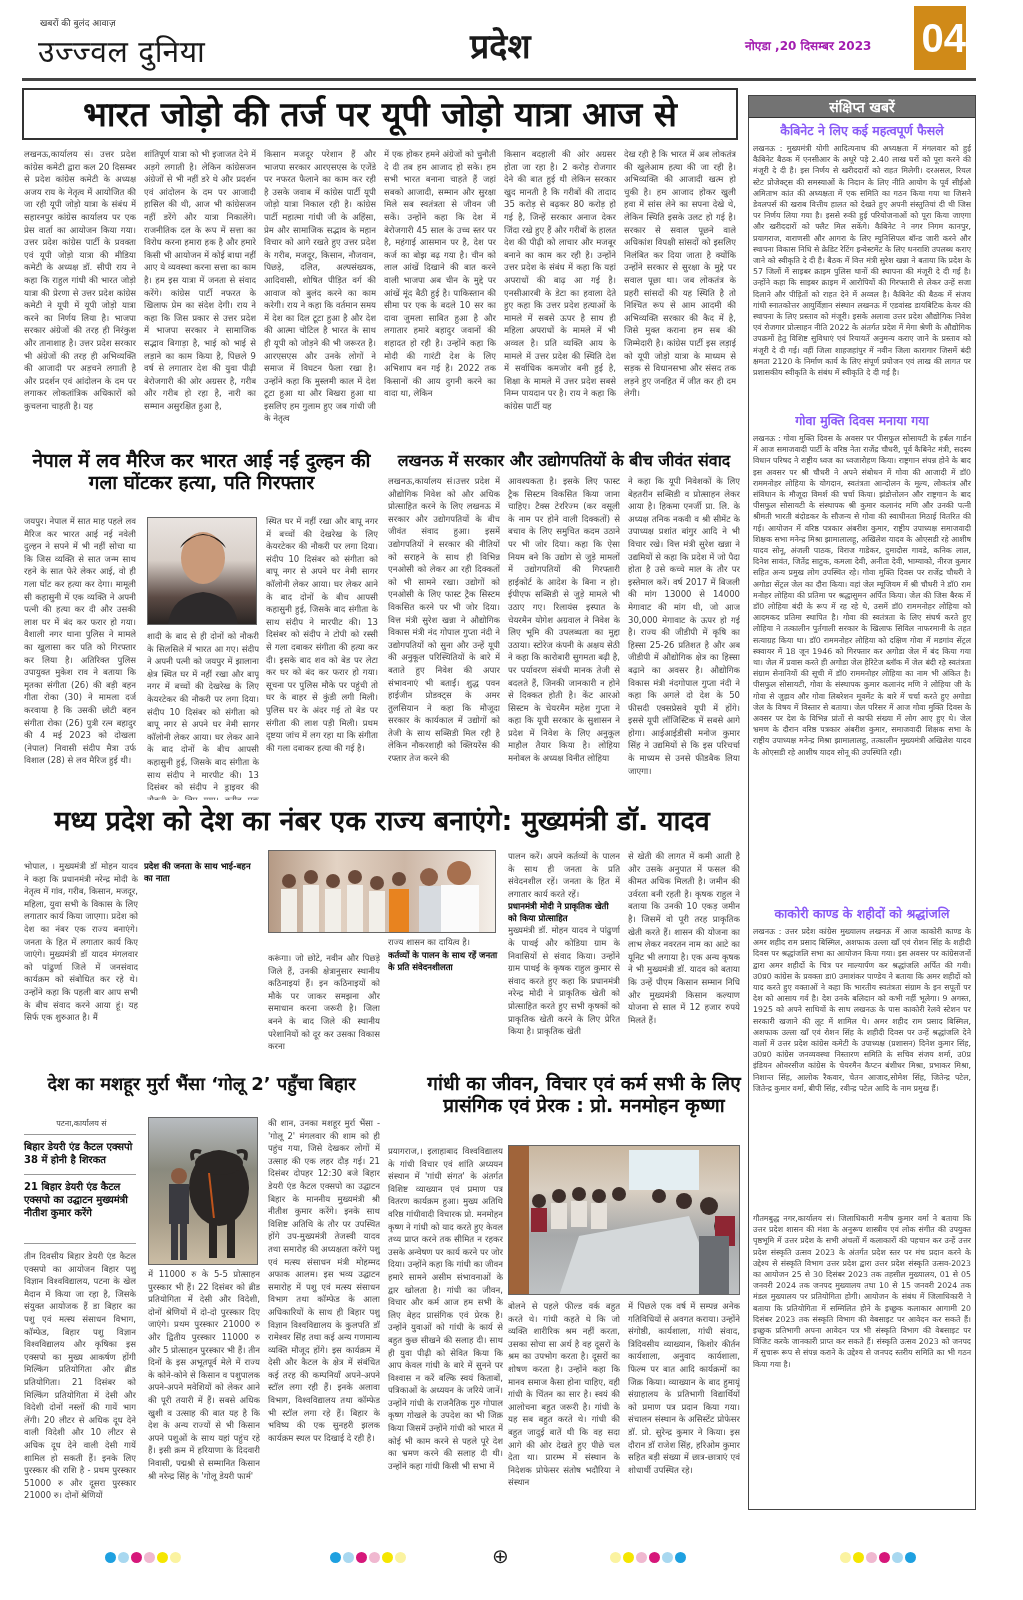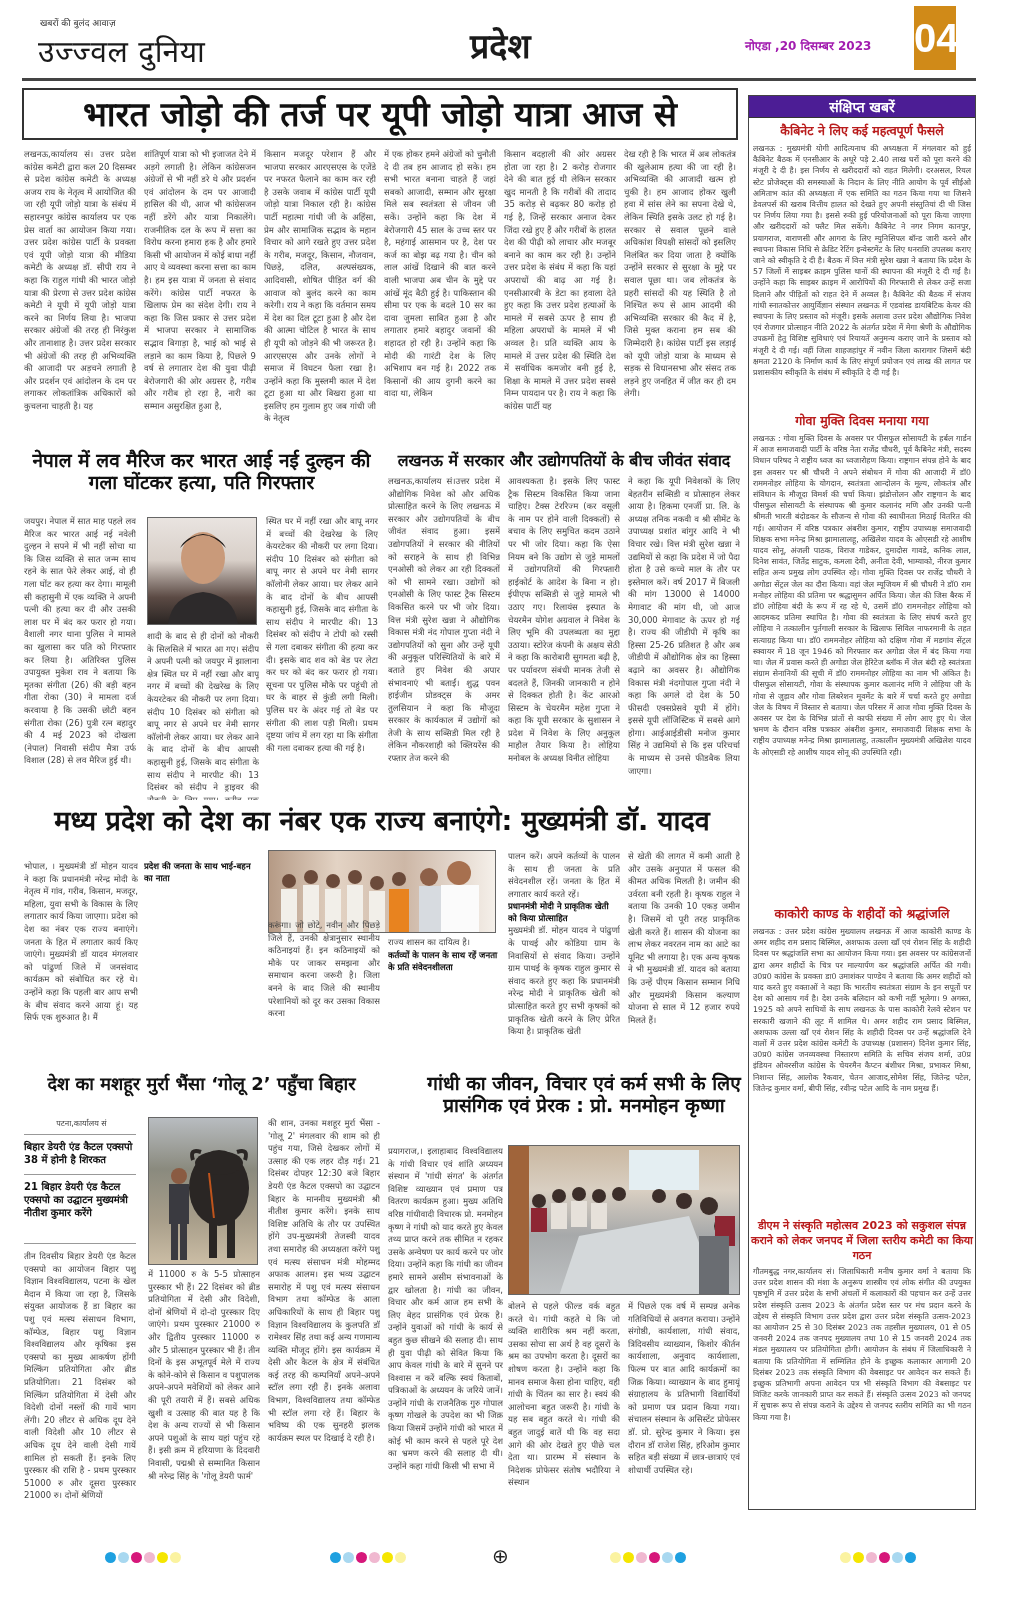--- a/index.html
+++ b/index.html
@@ -2,29 +2,29 @@
 <html><head>
 <meta charset="utf-8">
 <style>
 *{box-sizing:border-box;margin:0;padding:0}
 body{width:1023px;height:1600px;background:#fff;font-family:"DejaVu Sans",sans-serif;color:#222;position:relative;overflow:hidden}
 .abs{position:absolute}
 .tagline{left:40px;top:16px;font-size:9px;color:#333}
 .mast{left:38px;top:30px;font-size:30px;font-weight:normal;color:#1a1a1a;letter-spacing:0.5px}
 .section{left:470px;top:22px;font-size:34px;font-weight:bold;color:#1a1a1a}
 .dateline{left:745px;top:37px;font-size:12px;font-weight:bold;color:#a21caf}
-.pageno{left:914px;top:6px;width:42px;height:64px;background:#d08a18;color:#fff;font-size:40px;font-weight:bold;text-align:right;line-height:64px;font-family:"Liberation Sans",sans-serif}
+.pageno{left:914px;top:6px;width:52px;height:64px;background:#d08a18;color:#fff;font-size:40px;font-weight:bold;text-align:right;line-height:64px;font-family:"Liberation Sans",sans-serif}
 .rule1{left:22px;top:78px;width:954px;height:3px;background:#444}
 .leadbox{left:22px;top:88px;width:716px;height:52px;border:2px solid #333}
 .lead{left:22px;top:90px;width:716px;text-align:center;font-size:34px;font-weight:bold;color:#111;line-height:48px}
 .col{font-size:8.5px;line-height:12.6px;color:#444;text-align:justify;overflow:hidden}
 .h2{font-weight:bold;color:#111;text-align:center;line-height:1.15}
 .sidebar{left:748px;top:95px;width:228px;height:1415px;border:1.5px solid #444}
 .sbhead{background:#d7262b;color:#fff;font-size:14px;font-weight:bold;text-align:center;height:22px;line-height:22px;border-bottom:1px solid #333}
-.sbh{font-size:12.5px;font-weight:bold;color:#b91c1c;text-align:center;padding:4px 2px}
+.sbh{font-size:12.5px;font-weight:bold;color:#8b5cf6;text-align:center;padding:4px 2px}
 .sbtext{font-size:7.8px;line-height:11.2px;color:#444;text-align:justify;padding:0 4px}
 .photo{border:1px solid #666;overflow:hidden}
 .dots{display:flex;gap:2px}
 .dot{width:11px;height:11px;border-radius:50%}
 .subhead{font-weight:bold;font-size:10px;color:#111;line-height:13px}
 .hr{height:1px;background:#999}
 </style>
 </head>
 <body>
 
@@ -83,21 +83,21 @@
         <rect x="78" y="34" width="16" height="49"></rect>
         <rect x="100" y="40" width="16" height="43"></rect>
       </g>
     <rect x="120" y="38" width="20" height="45" fill="#e8831f"></rect>
     <circle cx="190" cy="22" r="12" fill="#a7704f"></circle>
       <rect x="172" y="34" width="38" height="49" fill="#fbfbfb"></rect>
     <circle cx="160" cy="26" r="9" fill="#8e6048"></circle>
       <rect x="150" y="35" width="22" height="48" fill="#d7dbe0"></rect>
   </svg>
 </div>
-<div class="abs" style="left:268px;top:919px;width:112px;height:110px;overflow:hidden">
+<div class="abs" style="left:268px;top:952px;width:112px;height:110px;overflow:hidden">
   <div class="col">करूंगा। जो छोटे, नवीन और पिछड़े जिले हैं, उनकी क्षेत्रानुसार स्थानीय कठिनाइयां हैं। इन कठिनाइयों को मौके पर जाकर समझना और समाधान करना जरूरी है। जिला बनने के बाद जिले की स्थानीय परेशानियों को दूर कर उसका विकास करना</div>
 </div>
 <div class="abs" style="left:388px;top:936px;width:112px;height:110px;overflow:hidden">
   <div class="col">राज्य शासन का दायित्व है।</div>
   <div class="subhead" style="font-size:8.5px;line-height:12px">कर्तव्यों के पालन के साथ रहें जनता के प्रति संवेदनशीलता</div>
 </div>
 <div class="abs" style="left:508px;top:850px;width:112px;height:196px;overflow:hidden">
   <div class="col">पालन करें। अपने कर्तव्यों के पालन के साथ ही जनता के प्रति संवेदनशील रहें। जनता के हित में लगातार कार्य करते रहें।</div>
   <div class="subhead" style="font-size:8.5px;line-height:12px">प्रधानमंत्री मोदी ने प्राकृतिक खेती को किया प्रोत्साहित</div>
   <div class="col">मुख्यमंत्री डॉ. मोहन यादव ने पांढुर्णा के पाथई और कोडिया ग्राम के निवासियों से संवाद किया। उन्होंने ग्राम पाथई के कृषक राहुल कुमार से संवाद करते हुए कहा कि प्रधानमंत्री नरेन्द्र मोदी ने प्राकृतिक खेती को प्रोत्साहित करते हुए सभी कृषकों को प्राकृतिक खेती करने के लिए प्रेरित किया है। प्राकृतिक खेती</div>
@@ -157,35 +157,34 @@
         <rect x="62" y="55" width="16" height="26"></rect>
         <rect x="82" y="57" width="16" height="26"></rect>
       </g>
     <rect x="190" y="90" width="30" height="60" fill="#6a6d72"></rect>
   </svg>
 </div>
 <div class="abs col" style="left:508px;top:1300px;width:112px;height:205px">बोलने से पहले फील्ड वर्क बहुत करते थे। गांधी कहते थे कि जो व्यक्ति शारीरिक श्रम नहीं करता, उसका सोचा सा अर्थ है वह दूसरों के श्रम का उपभोग करता है। दूसरों का शोषण करता है। उन्होंने कहा कि मानव समाज कैसा होना चाहिए, वही गांधी के चिंतन का सार है। स्वयं की आलोचना बहुत जरूरी है। गांधी के यह सब बहुत करते थे। गांधी की बहुत जादुई बातें थी कि वह सदा आगे की ओर देखते हुए पीछे चल देता था। प्रारम्भ में संस्थान के निदेशक प्रोफेसर संतोष भदौरिया ने संस्थान</div>
 <div class="abs col" style="left:628px;top:1300px;width:112px;height:205px">में पिछले एक वर्ष में सम्पन्न अनेक गतिविधियों से अवगत कराया। उन्होंने संगोष्ठी, कार्यशाला, गांधी संवाद, त्रिदिवसीय व्याख्यान, किशोर कीर्तन कार्यशाला, अनुवाद कार्यशाला, फिल्म पर बात आदि कार्यक्रमों का जिक्र किया। व्याख्यान के बाद हुमायूं संग्राहालय के प्रतिभागी विद्यार्थियों को प्रमाण पत्र प्रदान किया गया। संचालन संस्थान के असिस्टेंट प्रोफेसर डॉ. प्रो. सुरेन्द्र कुमार ने किया। इस दौरान डॉ राजेश सिंह, हरिओम कुमार सहित बड़ी संख्या में छात्र-छात्राएं एवं शोधार्थी उपस्थित रहे।</div>
 
 <div class="abs sidebar">
-  <div class="sbhead" style="background: #4c1d95;">संक्षिप्त खबरें</div>
+  <div class="sbhead" style="background: #737373;">संक्षिप्त खबरें</div>
   <div style="height:290px;overflow:hidden">
     <div class="sbh">कैबिनेट ने लिए कई महत्वपूर्ण फैसले</div>
     <div class="sbtext">लखनऊ : मुख्यमंत्री योगी आदित्यनाथ की अध्यक्षता में मंगलवार को हुई कैबिनेट बैठक में एनसीआर के अधूरे पड़े 2.40 लाख घरों को पूरा करने की मंजूरी दे दी है। इस निर्णय से खरीददारों को राहत मिलेगी। दरअसल, रियल स्टेट प्रोजेक्ट्स की समस्याओं के निदान के लिए नीति आयोग के पूर्व सीईओ अमिताभ कांत की अध्यक्षता में एक समिति का गठन किया गया था जिसने डेवलपर्स की खराब वित्तीय हालत को देखते हुए अपनी संस्तुतियां दी थी जिस पर निर्णय लिया गया है। इससे रुकी हुई परियोजनाओं को पूरा किया जाएगा और खरीददारों को फ्लैट मिल सकेंगे। कैबिनेट ने नगर निगम कानपुर, प्रयागराज, वाराणसी और आगरा के लिए म्युनिसिपल बॉन्ड जारी करने और स्थापना विकास निधि से क्रेडिट रेटिंग इन्वेस्टमेंट के लिए धनराशि उपलब्ध कराए जाने को स्वीकृति दे दी है। बैठक में वित्त मंत्री सुरेश खन्ना ने बताया कि प्रदेश के 57 जिलों में साइबर क्राइम पुलिस थानों की स्थापना की मंजूरी दे दी गई है। उन्होंने कहा कि साइबर क्राइम में आरोपियों की गिरफ्तारी से लेकर उन्हें सजा दिलाने और पीड़ितों को राहत देने में अव्वल है। कैबिनेट की बैठक में संजय गांधी स्नातकोत्तर आयुर्विज्ञान संस्थान लखनऊ में एडवांस्ड डायबिटिक केयर की स्थापना के लिए प्रस्ताव को मंजूरी। इसके अलावा उत्तर प्रदेश औद्योगिक निवेश एवं रोजगार प्रोत्साहन नीति 2022 के अंतर्गत प्रदेश में मेगा श्रेणी के औद्योगिक उपक्रमों हेतु विशिष्ट सुविधाएं एवं रियायतें अनुमन्य कराए जाने के प्रस्ताव को मंजूरी दे दी गई। वहीं जिला शाहजहांपुर में नवीन जिला कारागार जिसमें बंदी क्षमता 2120 के निर्माण कार्य के लिए संपूर्ण प्रयोजन एवं लाख की लागत पर प्रशासकीय स्वीकृति के संबंध में स्वीकृति दे दी गई है।</div>
   </div>
   <div style="height:493px;overflow:hidden">
     <div class="sbh">गोवा मुक्ति दिवस मनाया गया</div>
     <div class="sbtext">लखनऊ : गोवा मुक्ति दिवस के अवसर पर पीसफुल सोसायटी के हर्बल गार्डन में आज समाजवादी पार्टी के वरिष्ठ नेता राजेंद्र चौधरी, पूर्व कैबिनेट मंत्री, सदस्य विधान परिषद ने राष्ट्रीय ध्वज का ध्वजारोहण किया। राष्ट्रगान संपन्न होने के बाद इस अवसर पर श्री चौधरी ने अपने संबोधन में गोवा की आजादी में डॉ0 राममनोहर लोहिया के योगदान, स्वतंत्रता आन्दोलन के मूल्य, लोकतंत्र और संविधान के मौजूदा विमर्श की चर्चा किया। झंडोत्तोलन और राष्ट्रगान के बाद पीसफुल सोसायटी के संस्थापक श्री कुमार कलानंद मणि और उनकी पत्नी श्रीमती भारती बंदोडकर के सौजन्य से गोवा की स्वाधीनता मिठाई वितरित की गई। आयोजन में वरिष्ठ पत्रकार अंबरीश कुमार, राष्ट्रीय उपाध्यक्ष समाजवादी शिक्षक सभा मनेन्द्र मिश्रा झामालालहू, अखिलेश यादव के ओएसडी रहे आशीष यादव सोनू, अंजली पाठक, विराज गाडेकर, दुमादोस गावडे, कनिक लाल, दिनेश सावंत, जितेंद्र साटुक, कमला देवी, अनीता देवी, भाम्याको, नीरज कुमार सहित अन्य प्रमुख लोग उपस्थित रहे। गोवा मुक्ति दिवस पर राजेंद्र चौधरी ने अगोडा सेंट्रल जेल का दौरा किया। वहां जेल म्यूजियम में श्री चौधरी ने डॉ0 राम मनोहर लोहिया की प्रतिमा पर श्रद्धासुमन अर्पित किया। जेल की जिस बैरक में डॉ0 लोहिया बंदी के रूप में रह रहे थे, उसमें डॉ0 राममनोहर लोहिया को आदमकद प्रतिमा स्थापित है। गोवा की स्वतंत्रता के लिए संघर्ष करते हुए लोहिया ने तत्कालीन पुर्तगाली सरकार के खिलाफ सिविल नाफरमानी के तहत सत्याग्रह किया था। डॉ0 राममनोहर लोहिया को दक्षिण गोवा में मडगांव सेंट्रल स्क्वायर में 18 जून 1946 को गिरफ्तार कर अगोडा जेल में बंद किया गया था। जेल में प्रवास करते ही अगोडा जेल हेरिटेज ब्लॉक में जेल बंदी रहे स्वतंत्रता संग्राम सेनानियों की सूची में डॉ0 राममनोहर लोहिया का नाम भी अंकित है। पीसफुल सोसायटी, गोवा के संस्थापक कुमार कलानंद मणि ने लोहिया जी के गोवा से जुड़ाव और गोवा लिबरेशन मूवमेंट के बारे में चर्चा करते हुए अगोडा जेल के विषय में विस्तार से बताया। जेल परिसर में आज गोवा मुक्ति दिवस के अवसर पर देश के विभिन्न प्रांतों से काफी संख्या में लोग आए हुए थे। जेल भ्रमण के दौरान वरिष्ठ पत्रकार अंबरीश कुमार, समाजवादी शिक्षक सभा के राष्ट्रीय उपाध्यक्ष मनेन्द्र मिश्रा झामालालहू, तत्कालीन मुख्यमंत्री अखिलेश यादव के ओएसडी रहे आशीष यादव सोनू की उपस्थिति रही।</div>
   </div>
   <div style="height:312px;overflow:hidden">
     <div class="sbh">काकोरी काण्ड के शहीदों को श्रद्धांजलि</div>
     <div class="sbtext">लखनऊ : उत्तर प्रदेश कांग्रेस मुख्यालय लखनऊ में आज काकोरी काण्ड के अमर शहीद राम प्रसाद बिस्मिल, अशफाक उल्ला खाँ एवं रोशन सिंह के शहीदी दिवस पर श्रद्धांजलि सभा का आयोजन किया गया। इस अवसर पर कांग्रेसजनों द्वारा अमर शहीदों के चित्र पर माल्यार्पण कर श्रद्धांजलि अर्पित की गयी। उ0प्र0 कांग्रेस के प्रवक्ता डा0 उमाशंकर पाण्डेय ने बताया कि अमर शहीदों को याद करते हुए वक्ताओं ने कहा कि भारतीय स्वतंत्रता संग्राम के इन सपूतों पर देश को आसाय गर्व है। देश उनके बलिदान को कभी नहीं भूलेगा। 9 अगस्त, 1925 को अपने साथियों के साथ लखनऊ के पास काकोरी रेलवे स्टेशन पर सरकारी खजाने की लूट में शामिल थे। अमर शहीद राम प्रसाद बिस्मिल, अशफाक उल्ला खाँ एवं रोशन सिंह के शहीदी दिवस पर उन्हें श्रद्धांजलि देने वालों में उत्तर प्रदेश कांग्रेस कमेटी के उपाध्यक्ष (प्रशासन) दिनेश कुमार सिंह, उ0प्र0 कांग्रेस जनव्यवस्था निस्तारण समिति के सचिव संजय शर्मा, उ0प्र इंडियन ओवरसीज कांग्रेस के चेयरमैन कैप्टन बंशीधर मिश्रा, प्रभाकर मिश्रा, निशान्त सिंह, आलोक रैकवार, चेतन आजाद,सोमेश सिंह, जितेन्द्र पटेल, जितेन्द्र कुमार वर्मा, बीपी सिंह, रवीन्द्र पटेल आदि के नाम प्रमुख हैं।</div>
   </div>
   <div style="height:296px;overflow:hidden">
-    <div class="sbh" style="font-size:11px">डीएम ने संस्कृति महोत्सव 2023 को सकुशल संपन्न कराने को लेकर जनपद में जिला स्तरीय कमेटी का किया गठन</div>
     <div class="sbtext">गौतमबुद्ध नगर,कार्यालय सं। जिलाधिकारी मनीष कुमार वर्मा ने बताया कि उत्तर प्रदेश शासन की मंशा के अनुरूप शास्त्रीय एवं लोक संगीत की उपयुक्त पृष्ठभूमि में उत्तर प्रदेश के सभी अंचलों में कलाकारों की पहचान कर उन्हें उत्तर प्रदेश संस्कृति उत्सव 2023 के अंतर्गत प्रदेश स्तर पर मंच प्रदान करने के उद्देश्य से संस्कृति विभाग उत्तर प्रदेश द्वारा उत्तर प्रदेश संस्कृति उत्सव-2023 का आयोजन 25 से 30 दिसंबर 2023 तक तहसील मुख्यालय, 01 से 05 जनवरी 2024 तक जनपद मुख्यालय तथा 10 से 15 जनवरी 2024 तक मंडल मुख्यालय पर प्रतियोगिता होगी। आयोजन के संबंध में जिलाधिकारी ने बताया कि प्रतियोगिता में सम्मिलित होने के इच्छुक कलाकार आगामी 20 दिसंबर 2023 तक संस्कृति विभाग की वेबसाइट पर आवेदन कर सकते हैं। इच्छुक प्रतिभागी अपना आवेदन पत्र भी संस्कृति विभाग की वेबसाइट पर विजिट करके जानकारी प्राप्त कर सकते हैं। संस्कृति उत्सव 2023 को जनपद में सुचारू रूप से संपन्न कराने के उद्देश्य से जनपद स्तरीय समिति का भी गठन किया गया है।</div>
   </div>
 </div>
 
 <div class="abs dots" style="left:105px;top:1552px">
     <span class="dot" style="background: rgb(30, 160, 224);"></span>
     <span class="dot" style="background: rgb(168, 216, 240);"></span>
     <span class="dot" style="background: rgb(214, 23, 122);"></span>
     <span class="dot" style="background: rgb(240, 184, 208);"></span>
     <span class="dot" style="background: rgb(245, 230, 0);"></span>

